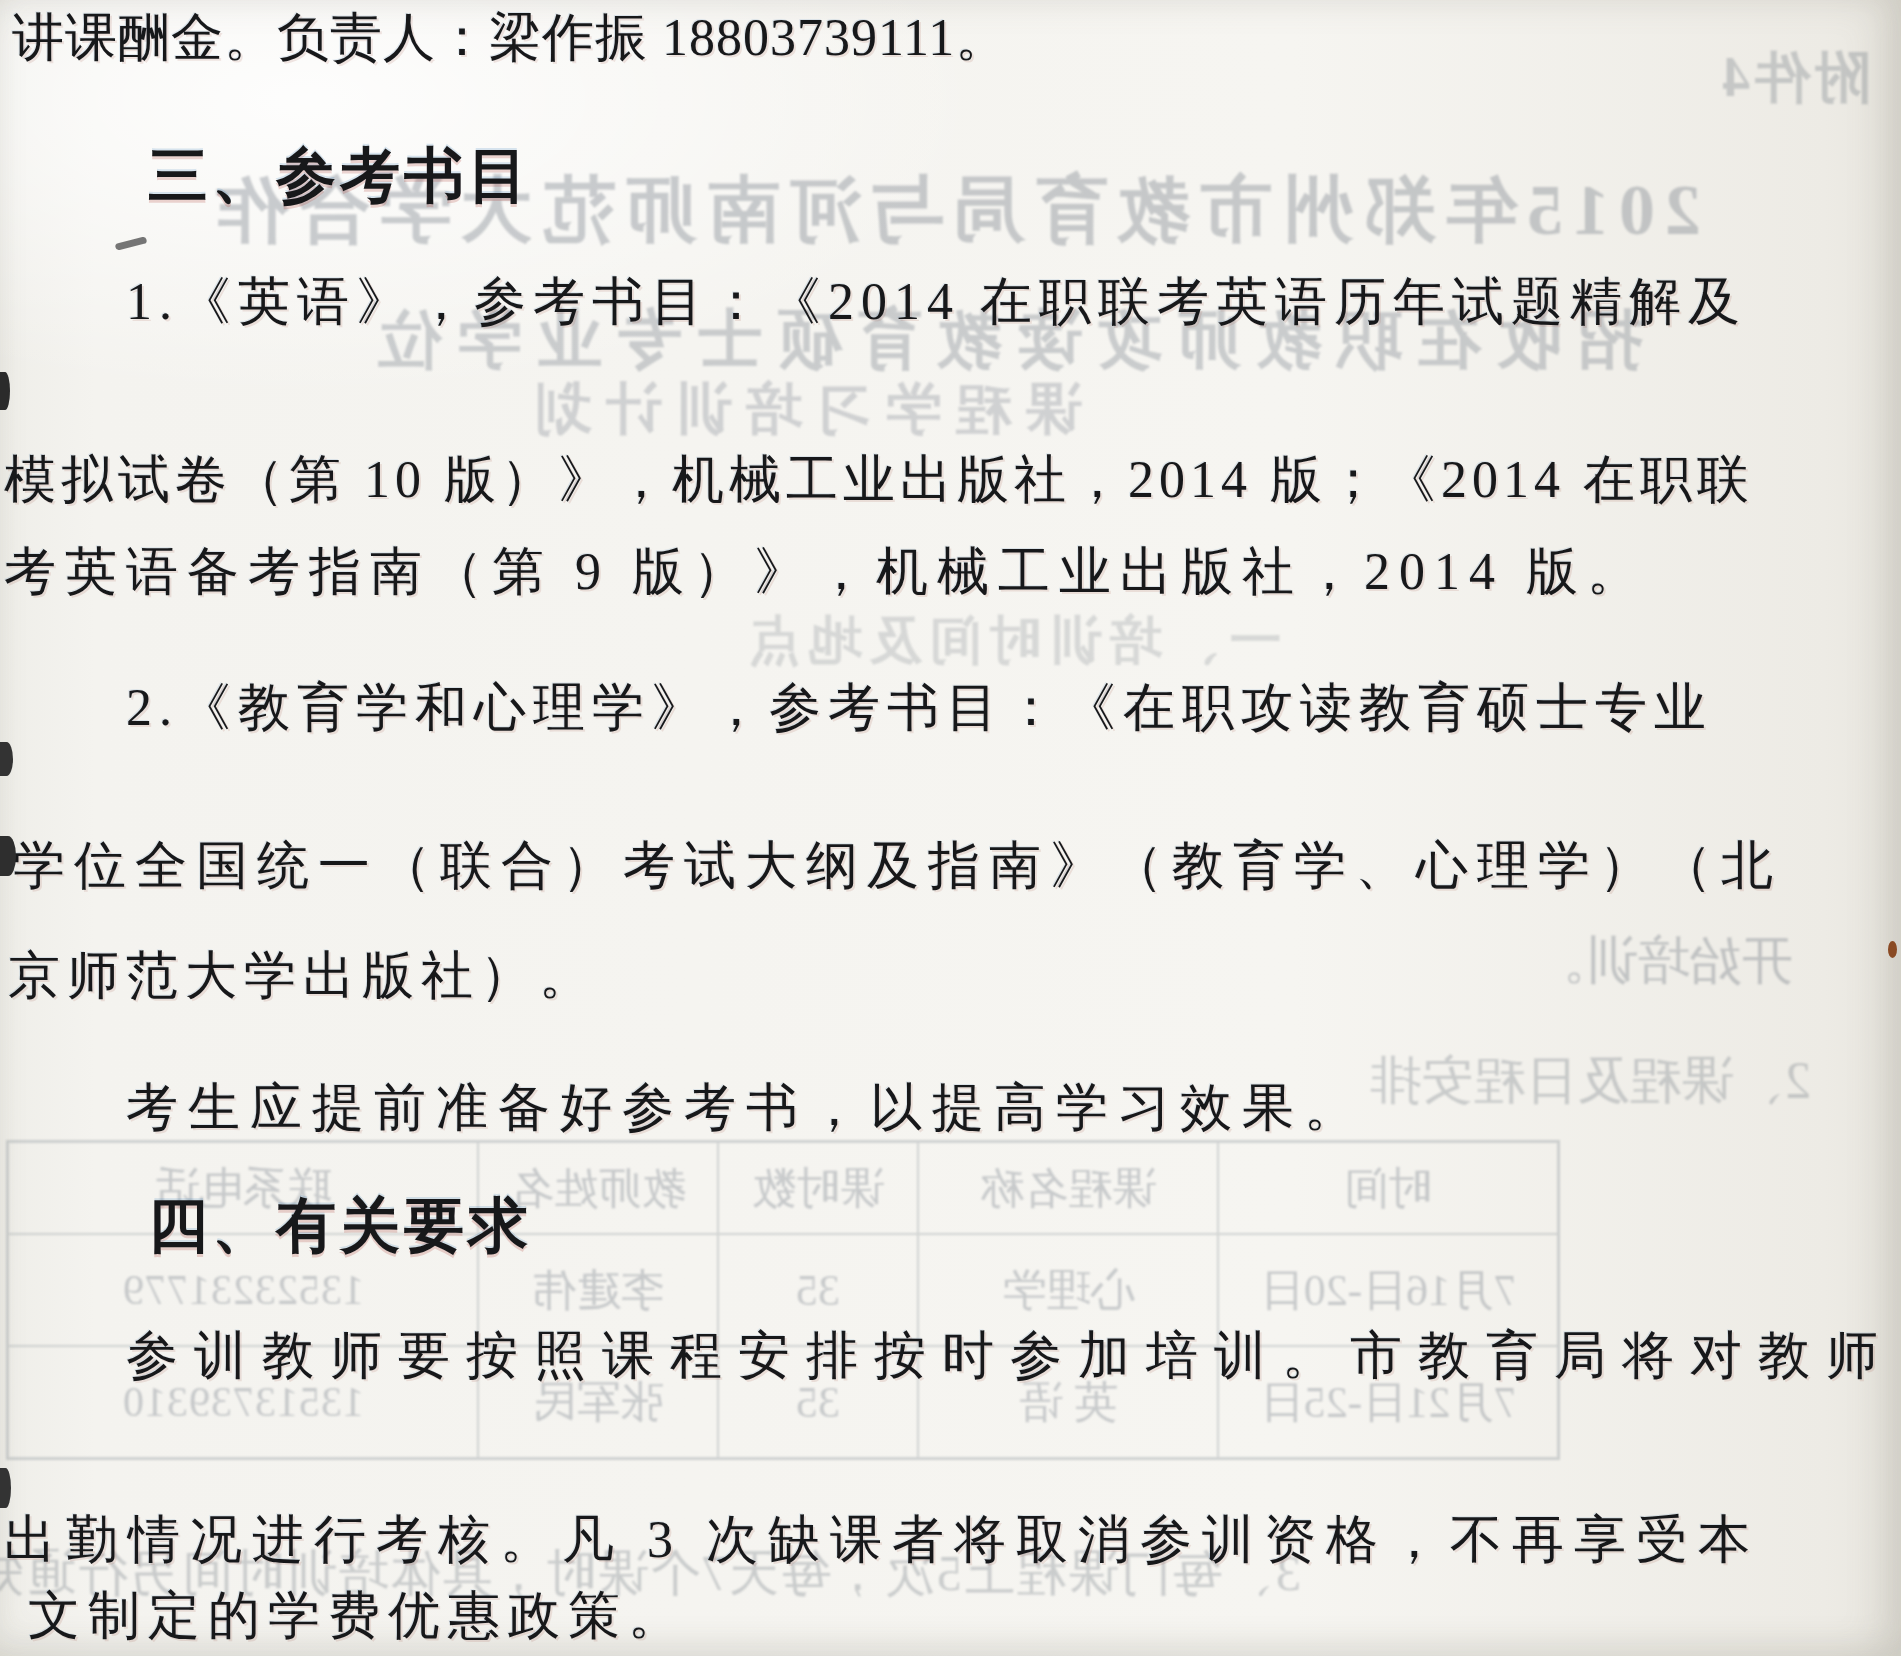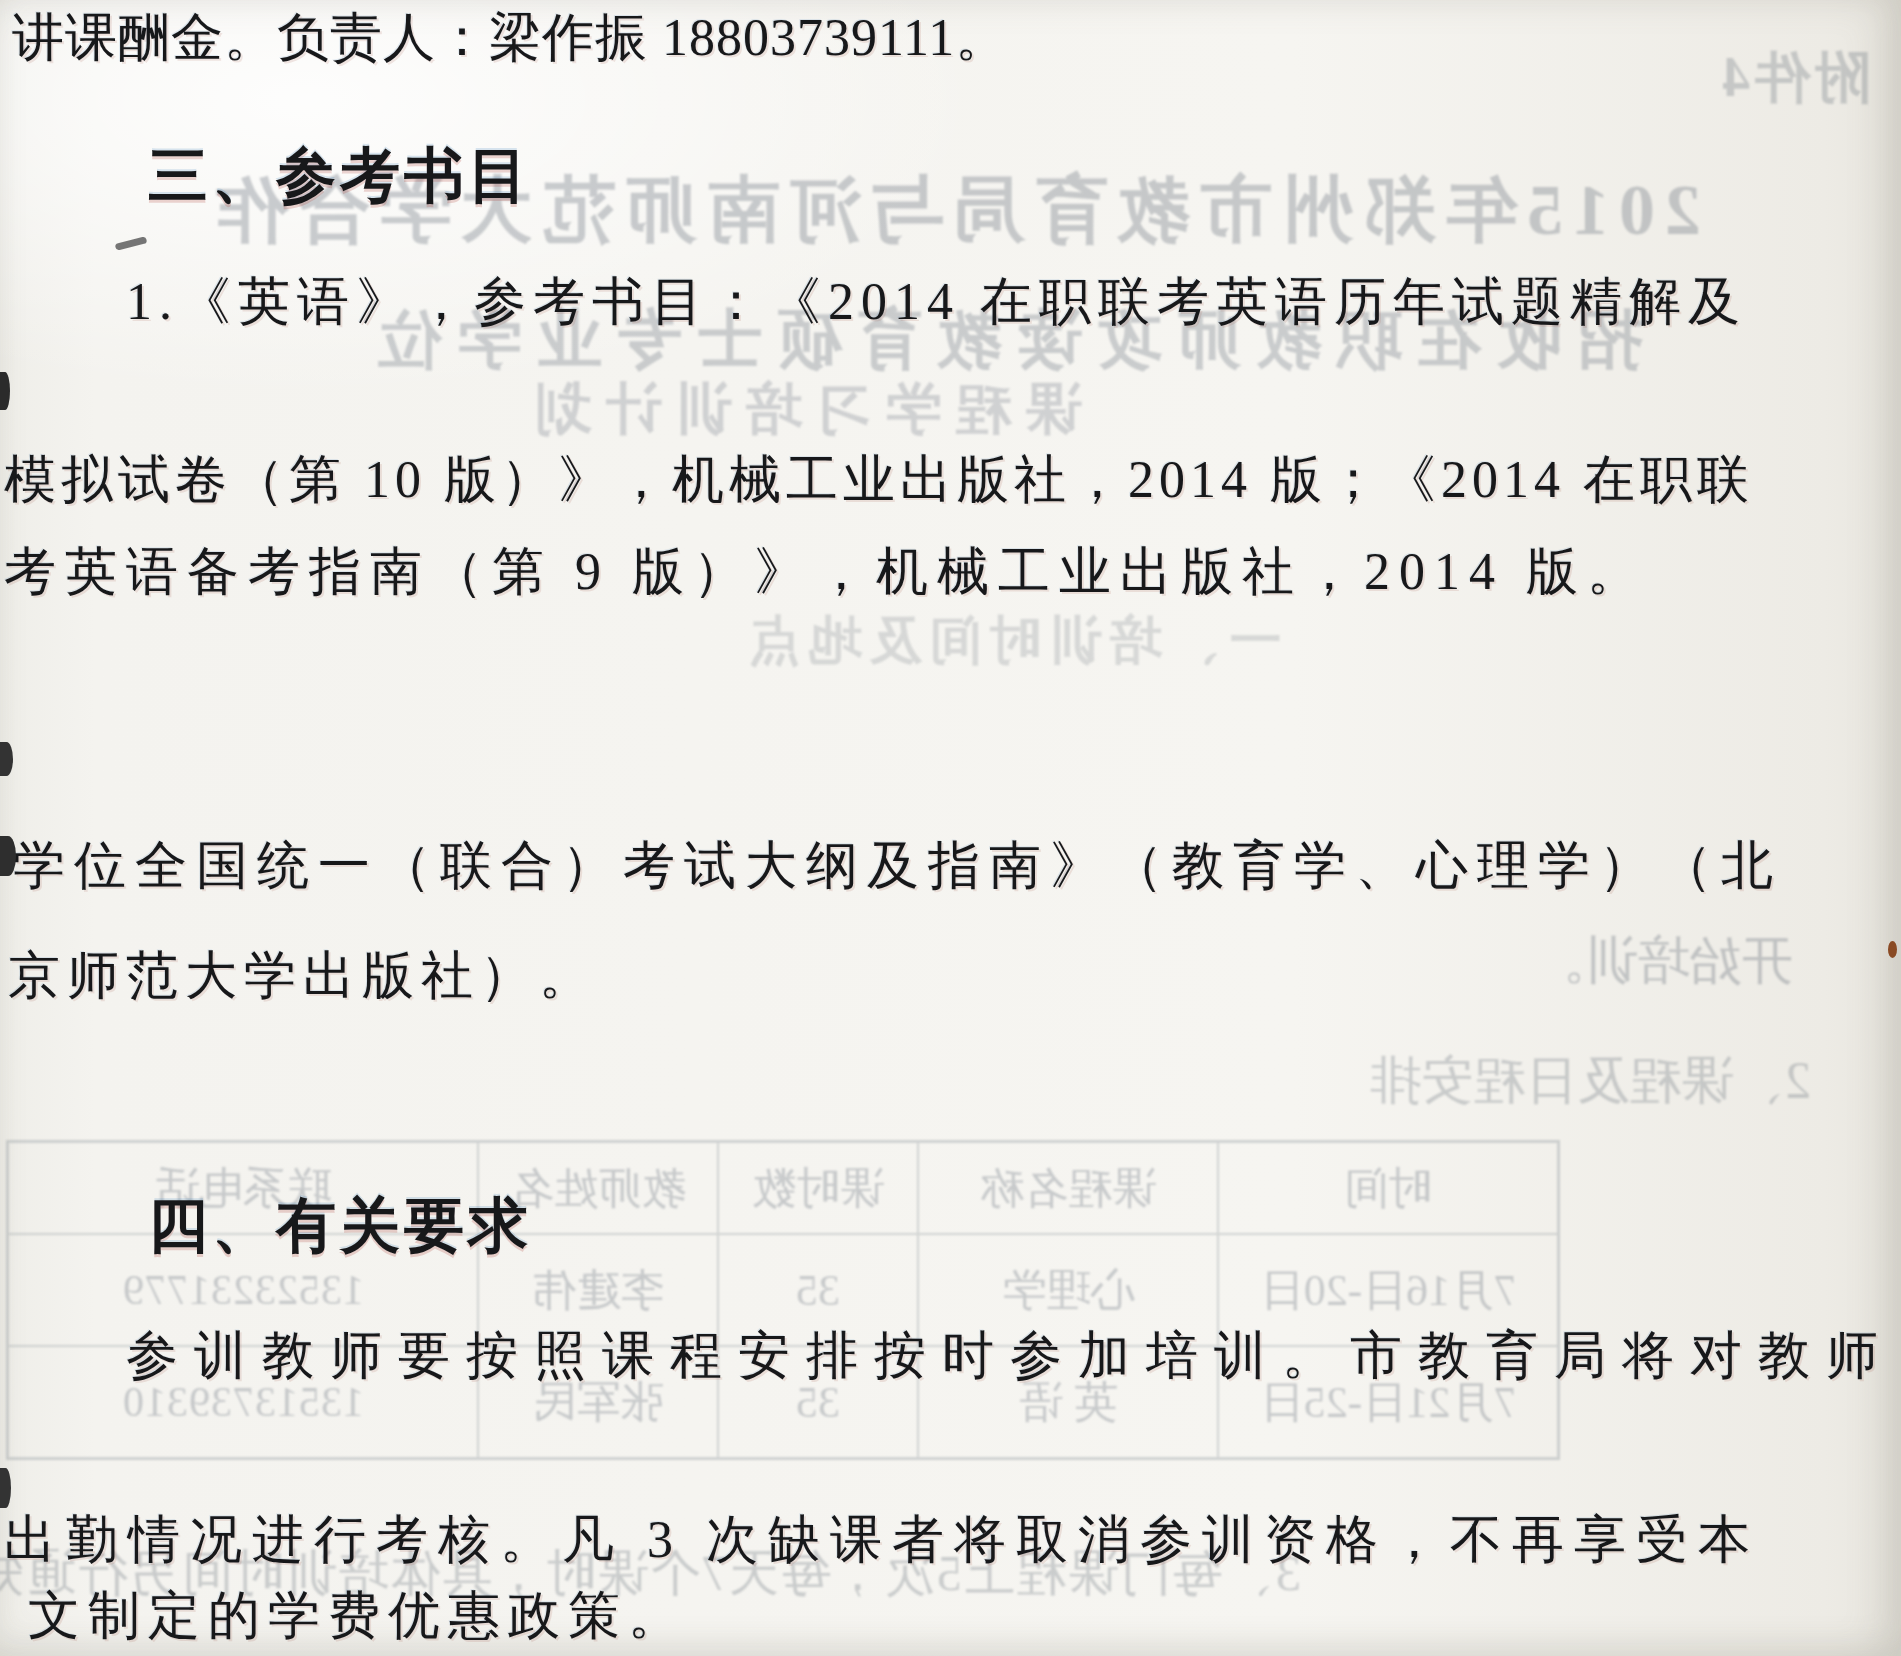--- a/index.html
+++ b/index.html
@@ -119,22 +119,24 @@
       <div class="b-cell">张军民</div>
       <div class="b-cell phone">13513739310</div>
     </div>
   </div>
 
   <div class="line l0">讲课酬金。负责人：梁作振 18803739111。</div>
   <div class="line l1 heading">三、参考书目</div>
   <div class="line l2">1.《英语》，参考书目：《2014 在职联考英语历年试题精解及</div>
   <div class="line l3">模拟试卷（第 10 版）》，机械工业出版社，2014 版；《2014 在职联</div>
   <div class="line l4">考英语备考指南（第 9 版）》，机械工业出版社，2014 版。</div>
+  <div class="line l5">2.《教育学和心理学》，参考书目：《在职攻读教育硕士专业</div>
   <div class="line l6">学位全国统一（联合）考试大纲及指南》（教育学、心理学）（北</div>
   <div class="line l7">京师范大学出版社）。</div>
+  <div class="line l8">考生应提前准备好参考书，以提高学习效果。</div>
   <div class="line l9 heading">四、有关要求</div>
   <div class="line l10">参训教师要按照课程安排按时参加培训。市教育局将对教师</div>
   <div class="line l11">出勤情况进行考核。凡 3 次缺课者将取消参训资格，不再享受本</div>
   <div class="line l12">文制定的学费优惠政策。</div>
 
   <div class="artifact a1"></div>
   <div class="artifact a2"></div>
   <div class="artifact a3"></div>
   <div class="artifact a4"></div>
   <div class="artifact a5"></div>

